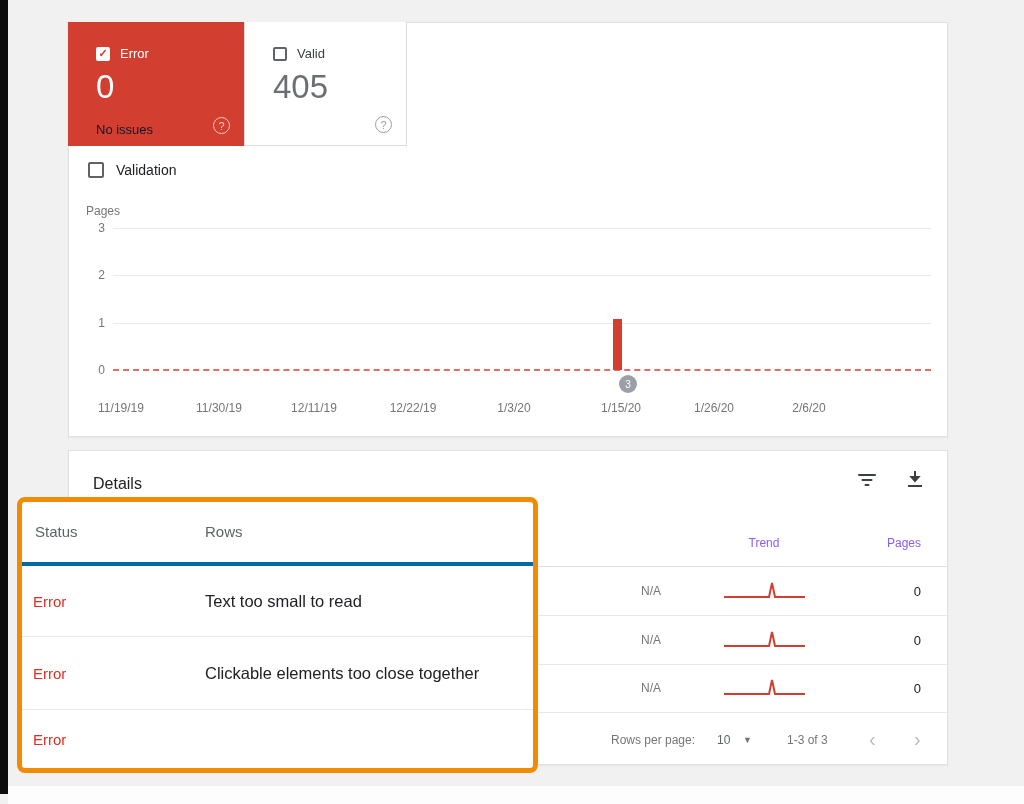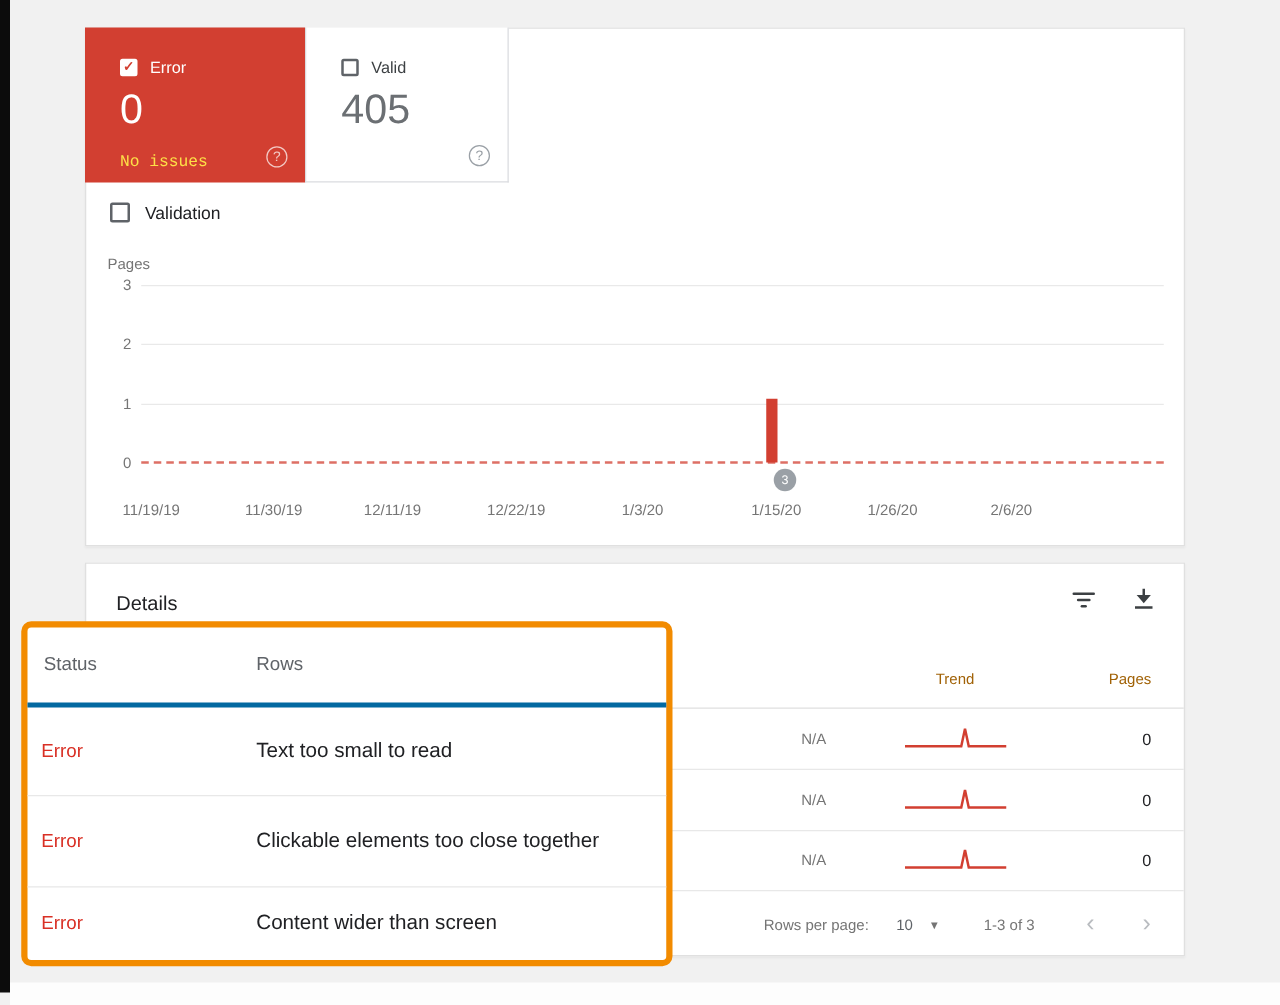--- a/index.html
+++ b/index.html
@@ -18,21 +18,21 @@
   .sum-box { position:absolute; top:-1px; height:124px; }
   #error-box { left:-1px; width:176px; background:#d23f31; color:#fff; cursor:pointer; }
   #valid-box { left:175px; width:163px; background:#fff; border:1px solid #dadce0; border-top:none; cursor:pointer; }
   .sum-head { position:absolute; left:28px; top:24px; display:flex; align-items:center; gap:10px; font-size:13px; }
   .cb { width:14px; height:14px; border-radius:2px; display:flex; align-items:center; justify-content:center; font-size:11px; font-weight:bold; }
   .cb-checked-white { background:#fff; border:2px solid #fff; color:#d23f31; }
   .cb-empty-dark { background:transparent; border:2px solid #5f6368; }
   .sum-value { position:absolute; left:28px; top:46px; font-size:33px; font-weight:400; }
   #error-box .sum-value { color:#fff; }
   #valid-box .sum-value { color:#6b6f73; }
-  .sum-sub { position:absolute; left:28px; top:100px; font-size:13px; color:#fde047;font-family:Liberation Mono, monospace; }
+  .sum-sub { position:absolute; left:28px; top:100px; font-size:13px; color:#0f172a; }
   .help-icon { position:absolute; width:17px; height:17px; border-radius:50%; border:1.5px solid currentColor; font-size:11px; display:flex; align-items:center; justify-content:center; cursor:pointer; }
   #error-box .help-icon { right:14px; bottom:12px; color:#f3c9c4; }
   #valid-box .help-icon { right:14px; bottom:12px; color:#9aa0a6; }
   #valid-box .sum-head { color:#3c4043; }
 
   
   .impressions-row { position:absolute; left:19px; top:139px; display:flex; align-items:center; gap:12px; cursor:pointer; }
   .cb-lg { width:16px; height:16px; border:2px solid #5f6368; border-radius:2px; background:#fff; }
   .impressions-label { font-size:14px; color:#202124; }
 
@@ -51,21 +51,21 @@
   #filter-btn { left:786px; top:18px; }
   .filter-bar { position:absolute; left:50%; transform:translateX(-50%); height:2px; background:#3c4043; border-radius:1px; }
   .fb1 { top:5px; width:18px; } .fb2 { top:10px; width:11px; } .fb3 { top:15px; width:5px; }
   #download-btn { left:834px; top:16px; }
 
   .t-header { position:absolute; left:0; top:68px; width:100%; height:48px; border-bottom:1px solid #e0e0e0; }
   .t-row { position:absolute; left:0; width:100%; height:49px; border-bottom:1px solid #e8e8e8; cursor:pointer; }
   .c-val { position:absolute; left:507px; width:150px; height:100%; display:flex; align-items:center; justify-content:center; }
   .c-trend { position:absolute; left:645px; width:100px; height:100%; display:flex; align-items:center; justify-content:center; }
   .c-pages { position:absolute; right:26px; height:100%; display:flex; align-items:center; }
-  .hdr-txt { font-size:12px; color:#a16207; }
+  .hdr-txt { font-size:12px; color:#8b5cf6; }
   .hdr-sorted { font-size:12px; font-weight:bold; color:#202124; cursor:pointer; }
   .sort-arrow { font-size:13px; margin-left:6px; font-weight:normal; }
   .cell-na { font-size:12px; color:#757575; }
   .cell-pages { font-size:13px; color:#202124; }
 
   .pagination { position:absolute; left:0; top:262px; width:100%; height:53px; }
   .pg-item { position:absolute; top:0; height:100%; display:flex; align-items:center; font-size:12px; color:#757575; }
   .pg-label { left:542px; }
   .pg-count { left:648px; color:#5f6368; }
   .pg-dd { left:674px; font-size:9px; color:#757575; cursor:pointer; }
@@ -232,16 +232,15 @@
     <div class="o-row o-r1">
       <span class="o-status">Error</span>
       <span class="o-type">Text too small to read</span>
     </div>
     <div class="o-row o-r2">
       <span class="o-status">Error</span>
       <span class="o-type">Clickable elements too close together</span>
     </div>
     <div class="o-row">
       <span class="o-status">Error</span>
-      <span class="o-type">Content wider than screen</span>
     </div>
   </div>
 </div>
 
 </body></html>

